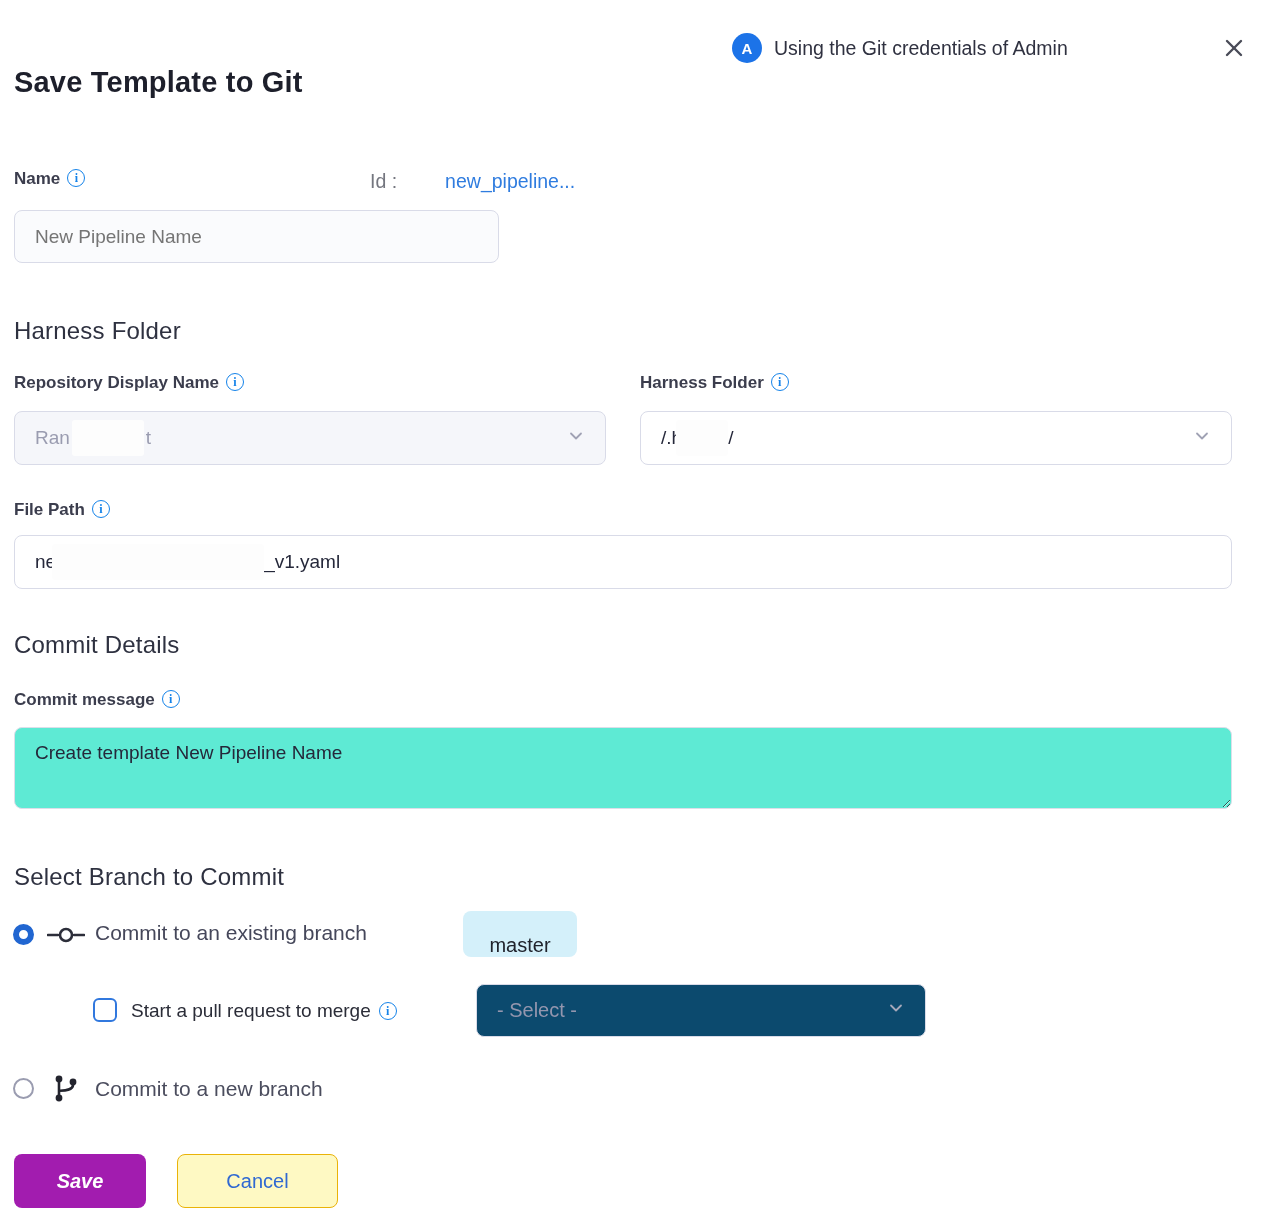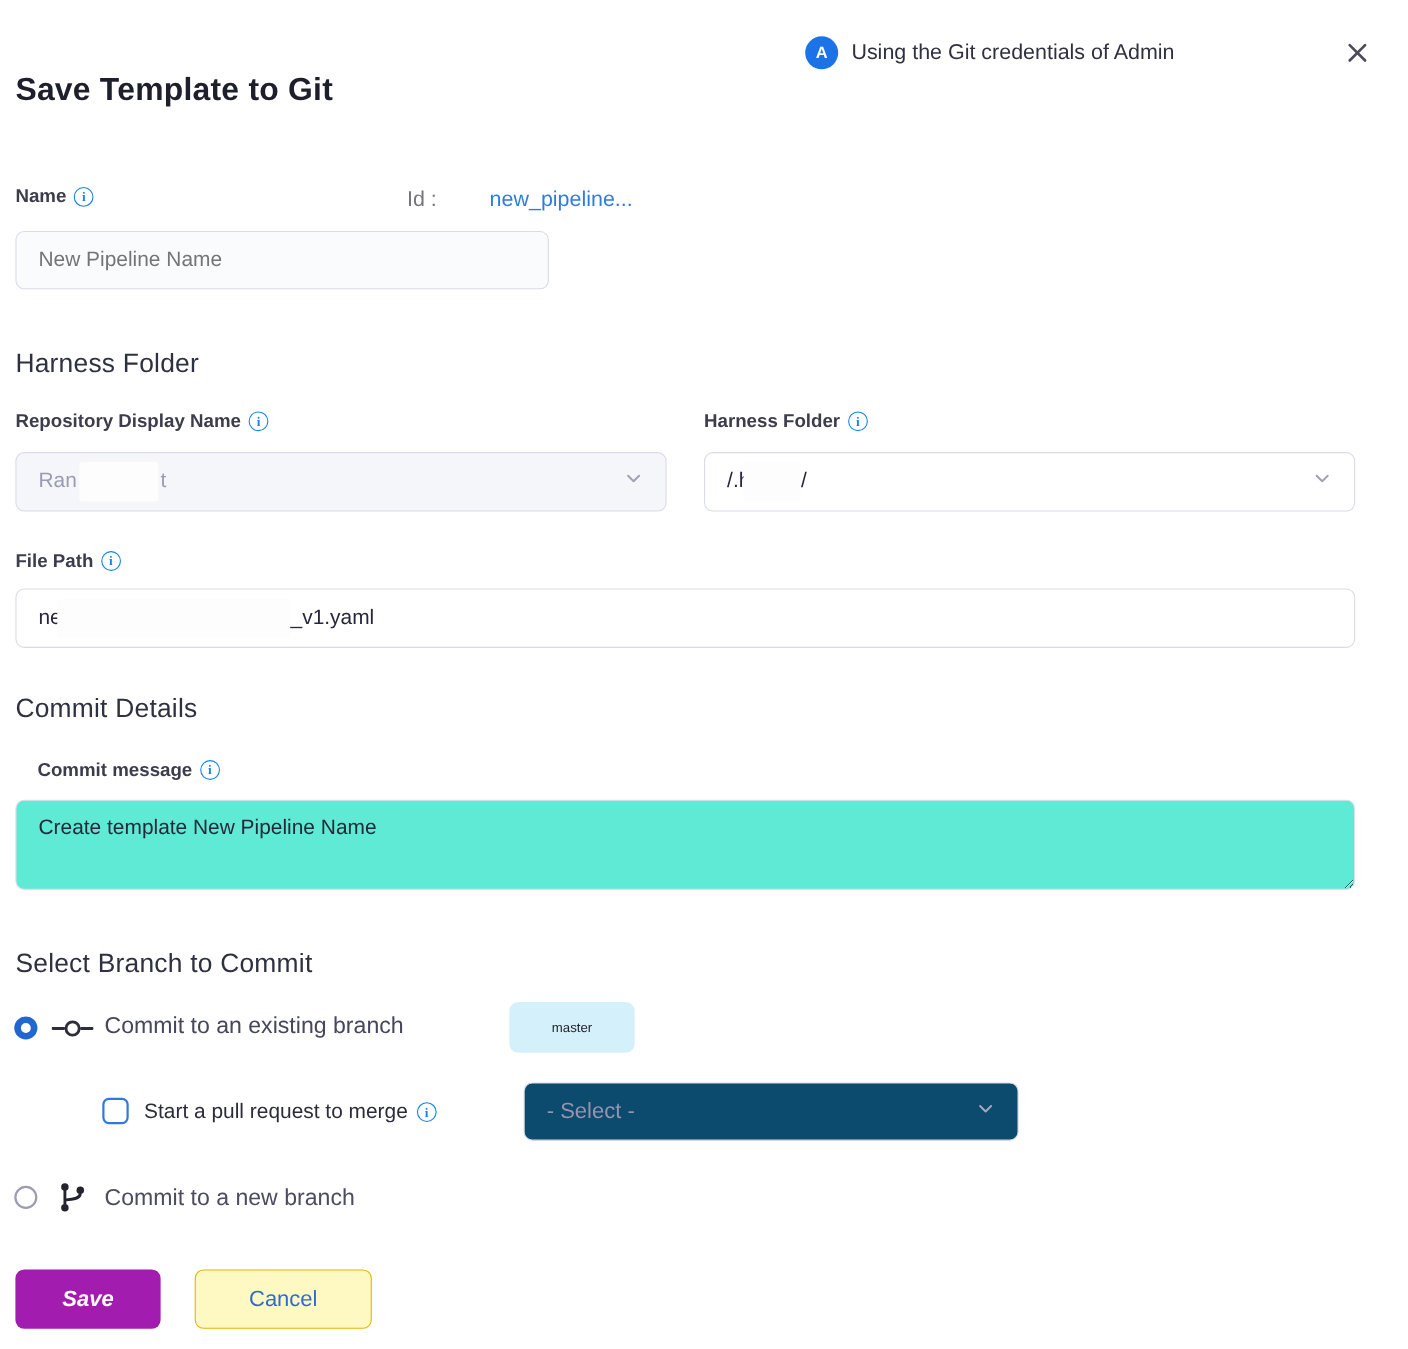--- a/index.html
+++ b/index.html
@@ -3,38 +3,38 @@
 <meta charset="utf-8">
 <style>
   html,body{margin:0;padding:0;}
   body{
     width:1280px;height:1226px;position:relative;background:#ffffff;
     font-family:"Liberation Sans",sans-serif;color:#1e202e;overflow:hidden;
   }
   .abs{position:absolute;}
   .title{font-size:29px;font-weight:700;color:#1d1f2b;letter-spacing:.2px;}
   .heading{font-size:24px;font-weight:500;color:#2e3140;letter-spacing:.2px;}
-  .lbl{font-size:17px;font-weight:700;color:#3b3d4d;display:flex;align-items:center;gap:7px;}
+  .lbl{font-size:17px;font-weight:700;color:#3b3d4d;display:flex;align-items:flex-start;gap:7px;}
   .info{
     width:18px;height:18px;border:1.6px solid #1583e9;border-radius:50%;
     display:inline-flex;align-items:center;justify-content:center;
     font-size:12px;font-weight:700;color:#1583e9;line-height:1;box-sizing:border-box;
     font-family:"Liberation Serif",serif;
   }
   .input{
     box-sizing:border-box;border:1px solid #d9dbe8;border-radius:8px;background:#ffffff;
     display:flex;align-items:center;padding:0 20px;font-size:19px;color:#25283a;
   }
   .input.disabled{background:#f5f6fa;color:#9a9cb0;}
   .placeholder{color:#9496ae;}
   .chev{margin-left:auto;flex:0 0 auto;}
   .redact{display:inline-block;background:#fdfdfd;border-radius:3px;height:36px;}
   .tag{
-    background:#d4f0fa;border-radius:8px;display:flex;align-items:center;justify-content:center;
-    font-size:12px;color:#20232c;
+    background:#d4f0fa;border-radius:8px;display:flex;align-items:flex-end;justify-content:center;
+    font-size:20px;color:#20232c;
   }
   .radio{width:21px;height:21px;border-radius:50%;box-sizing:border-box;background:#fff;}
   .radio.sel{border:6px solid #2166d1;}
   .radio.unsel{border:2px solid #9a9cb0;}
   .checkbox{width:24px;height:24px;border:2px solid #3178de;border-radius:6px;box-sizing:border-box;background:#fff;}
   .rlabel{font-size:21px;color:#45475a;}
   .btn{
     box-sizing:border-box;border-radius:8px;display:flex;align-items:center;justify-content:center;
     font-size:20px;font-weight:600;cursor:pointer;border:none;
   }
@@ -117,21 +117,21 @@
   <span>File Path</span>
   <span class="info">i</span>
 </div>
 <div class="abs input" style="left:14px;top:535px;width:1218px;height:54px;">
   <span>ne</span>
   <span class="redact" style="width:212px;margin-left:-4px;"></span>
   <span>_v1.yaml</span>
 </div>
 
 <div class="abs heading" style="left:14px;top:631px;">Commit Details</div>
-<div class="abs lbl" style="left:14px;top:690px;margin-left:20px;">
+<div class="abs lbl" style="left:14px;top:690px;">
   <span>Commit message</span>
   <span class="info">i</span>
 </div>
 <textarea class="abs ta" style="left: 14px; top: 727px; width: 1218px; height: 82px;">Create template New Pipeline Name</textarea>
 
 <div class="abs heading" style="left:14px;top:863px;">Select Branch to Commit</div>
 
 <div class="abs radio sel" style="left:13px;top:924px;"></div>
 <div class="abs" style="left:47px;top:926px;width:38px;height:18px;">
   <svg width="38" height="18" viewBox="0 0 38 18">

